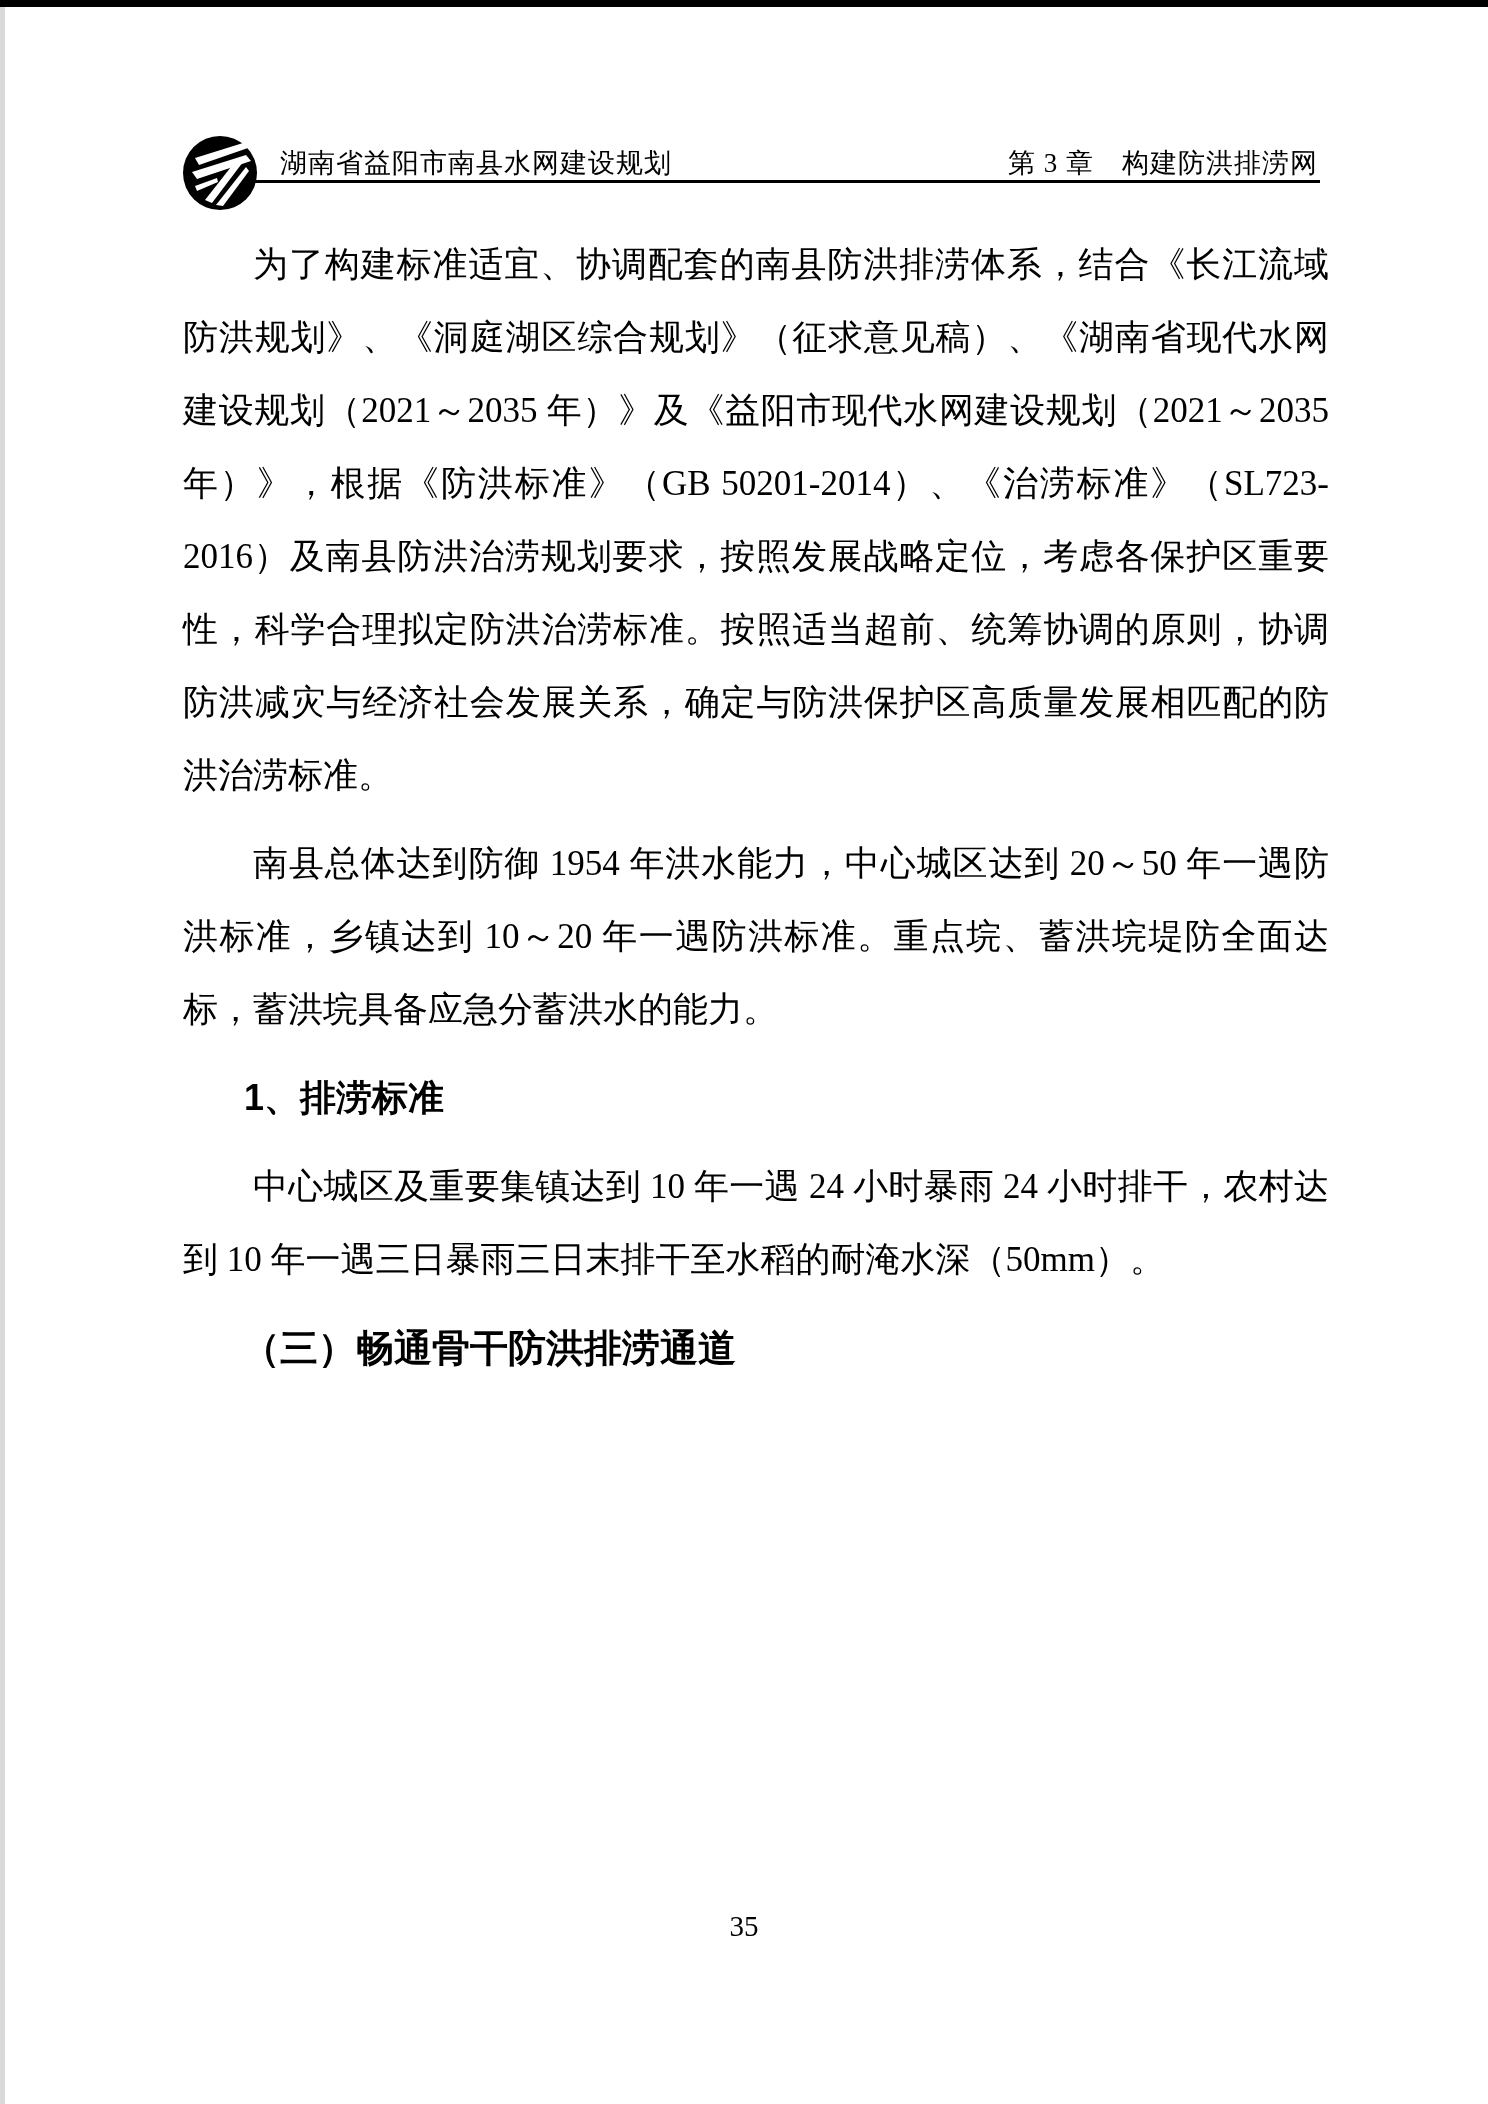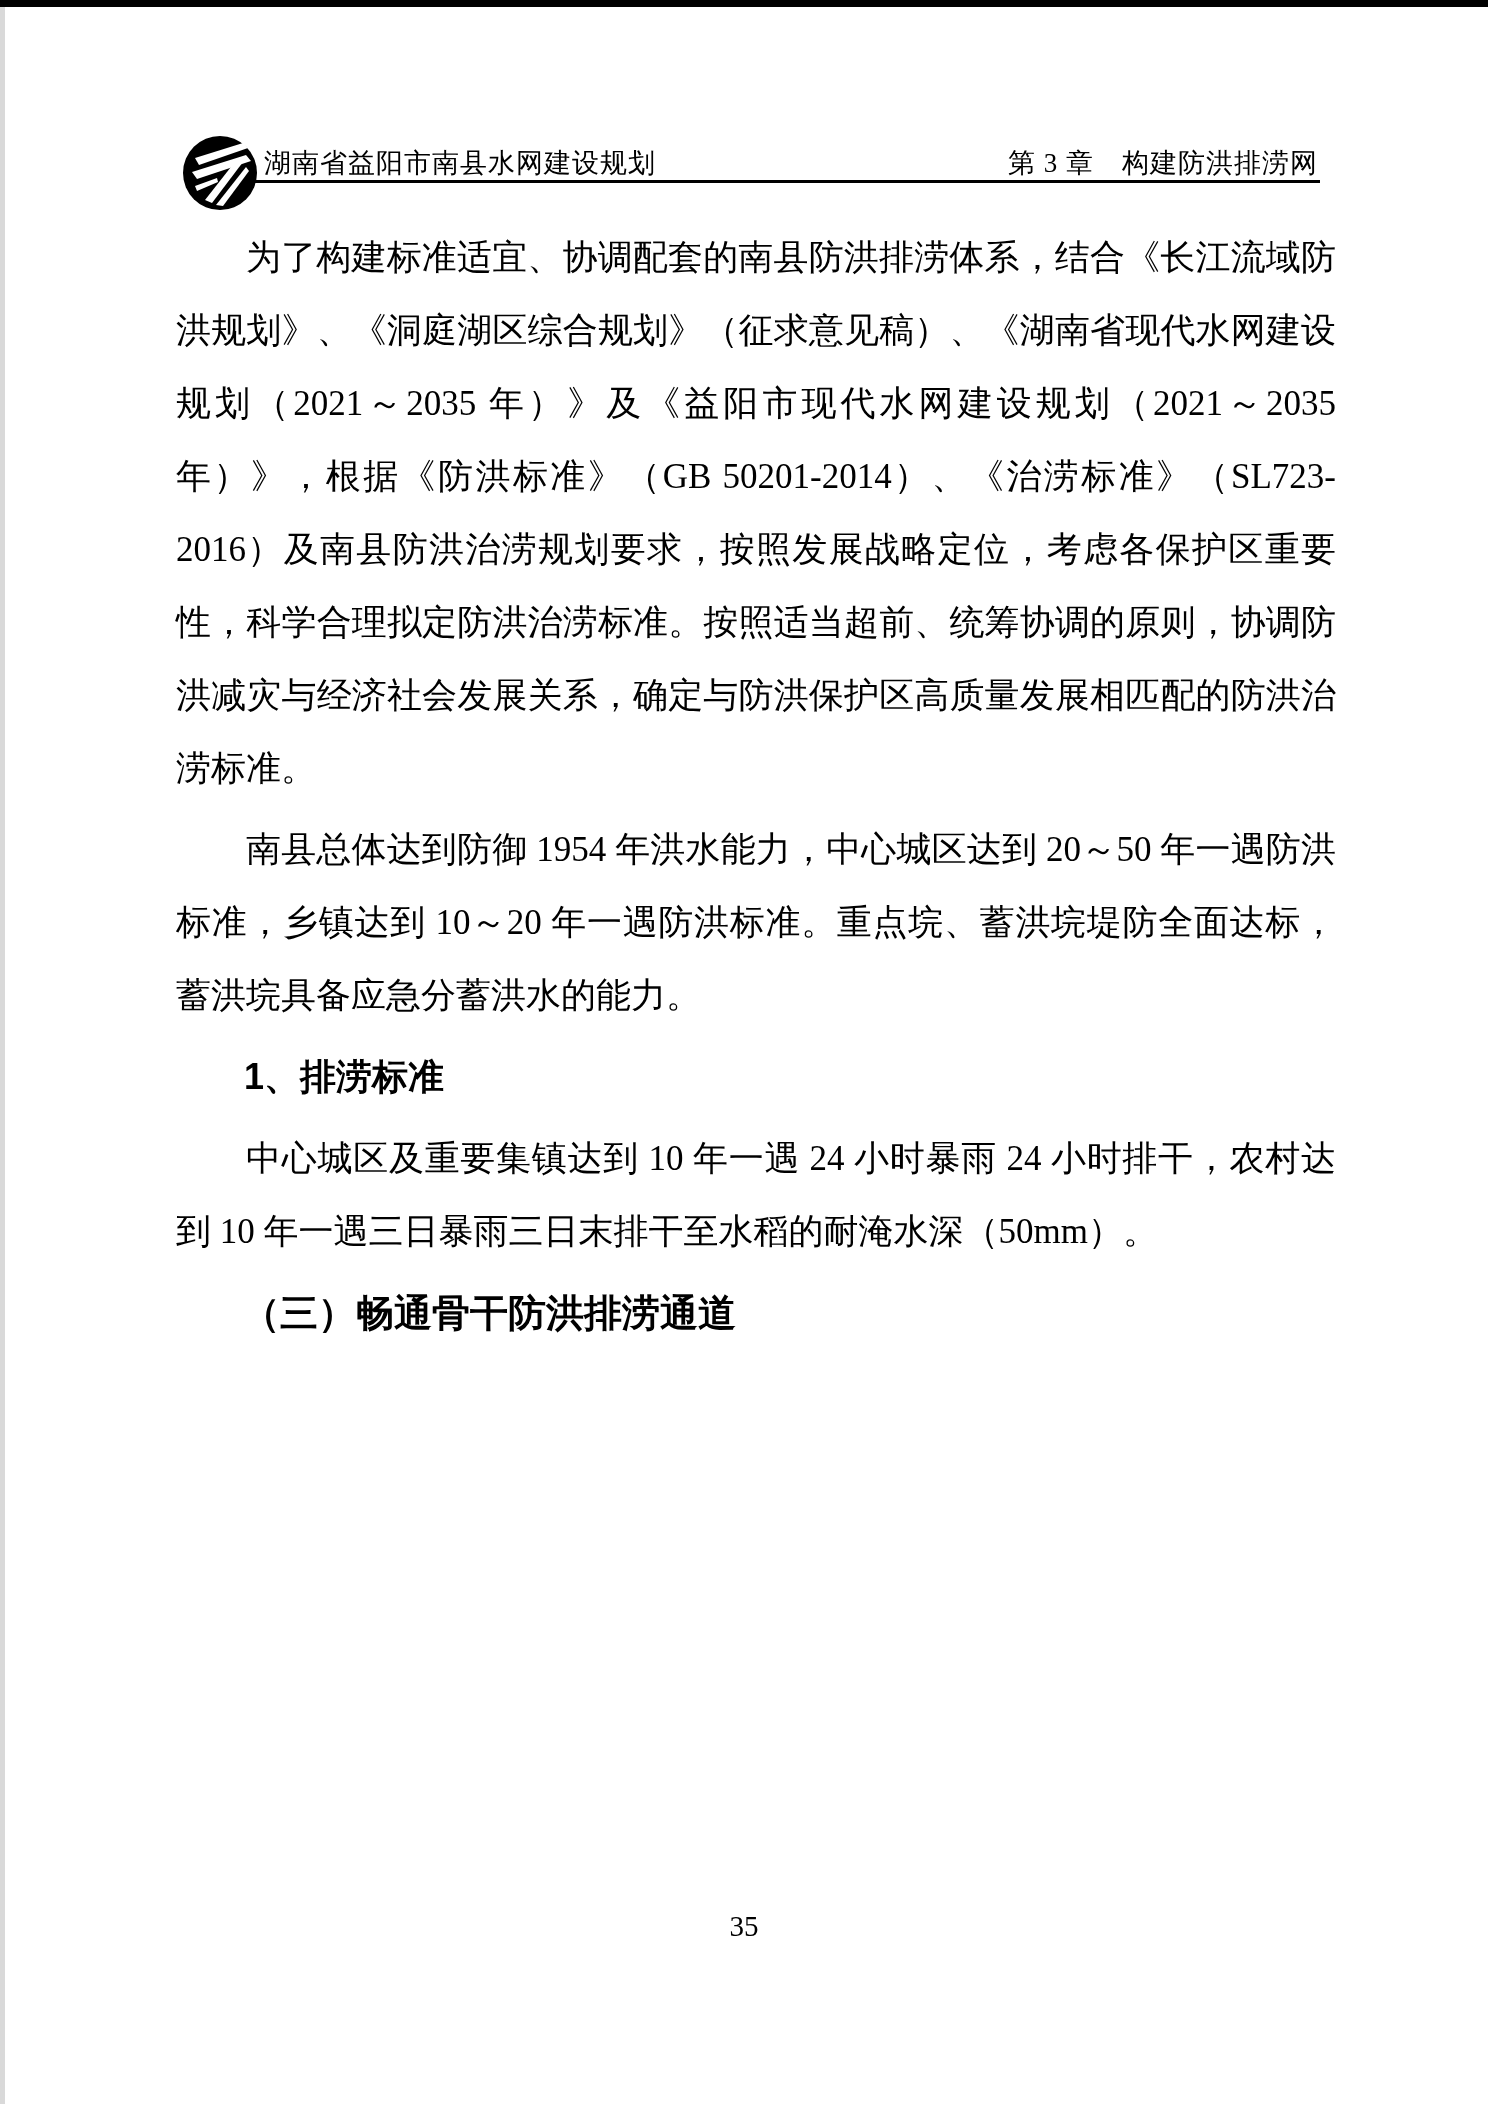--- a/index.html
+++ b/index.html
@@ -6,37 +6,37 @@
   body{
     width:1488px;height:2104px;
     background:#ffffff;color:#000;
     position:relative;overflow:hidden;
     font-family:"Liberation Serif","DejaVu Serif",serif;
   }
   .top-bar{position:absolute;top:0;left:0;width:1488px;height:7px;background:#000;}
   .left-strip{position:absolute;top:7px;left:0;width:5px;height:2097px;background:#d9d9d9;}
 
   .header-logo{position:absolute;left:183px;top:136px;width:74px;height:74px;}
-  .header-left{position:absolute;left:264px;top:145px;font-size:27px;letter-spacing:1px;white-space:nowrap;}
+  .header-left{position:absolute;left:280px;top:145px;font-size:27px;letter-spacing:1px;white-space:nowrap;}
   .header-right{position:absolute;top:145px;right:170px;font-size:27px;letter-spacing:1px;white-space:nowrap;}
   .header-rule{position:absolute;left:196px;top:180px;width:1124px;height:3px;background:#000;}
 
   .content{position:absolute;left:168px;top:213px;width:1176px;}
   h2.sec{
     font-family:"Liberation Sans","DejaVu Sans",sans-serif;
     font-weight:bold;font-size:38px;line-height:74px;
     margin:0 0 10px 0;text-indent:74px;
   }
   h3.sub{
     font-family:"Liberation Sans","DejaVu Sans",sans-serif;
     font-weight:bold;font-size:36px;line-height:74px;
     margin:0;text-indent:76px;
   }
   p.body{
-    font-size:35px;line-height:73px;margin:8px;
+    font-size:35px;line-height:73px;margin:15px;
     text-indent:2em;text-align:justify;text-justify:inter-ideograph;
   }
   .page-num{
     position:absolute;top:1910px;left:0;width:100%;
     text-align:center;font-size:29px;
   }
 </style>
 </head>
 <body>
 

